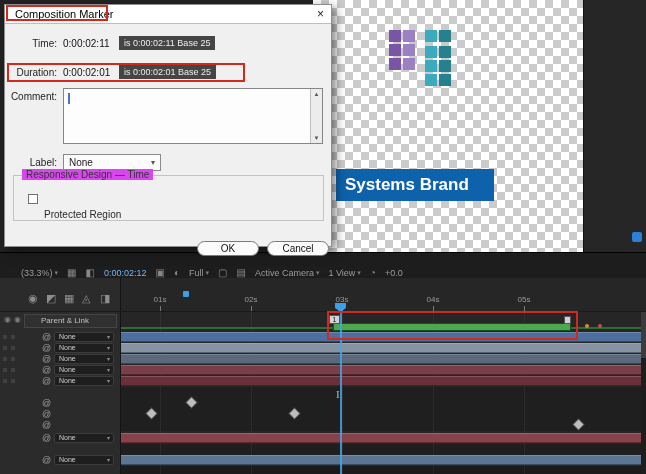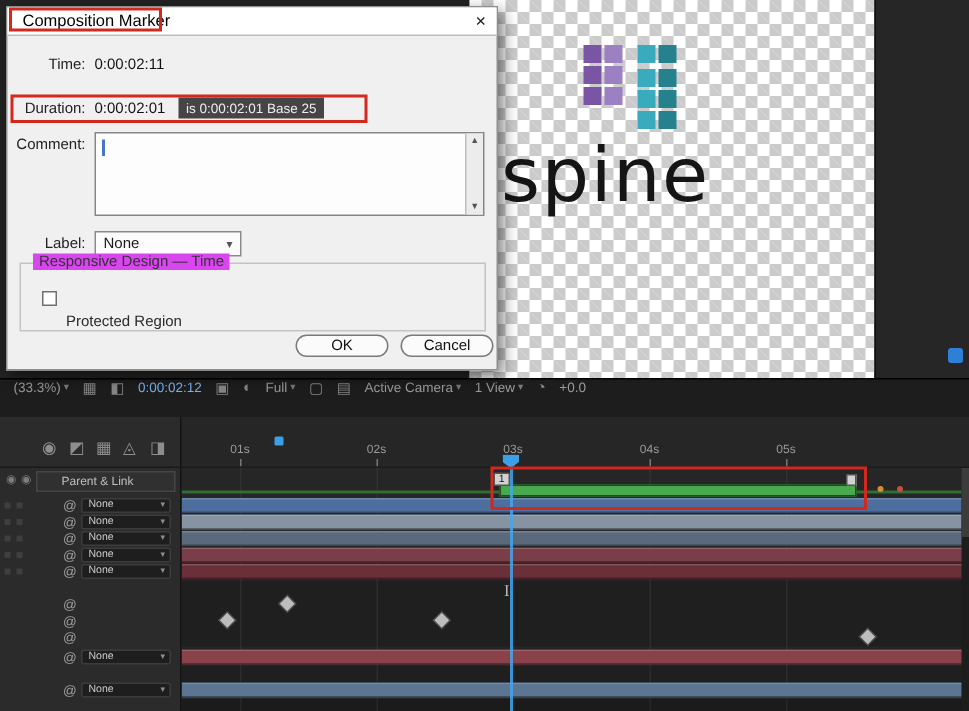--- a/index.html
+++ b/index.html
@@ -37,26 +37,26 @@
     display:flex;flex-direction:column;justify-content:space-between;align-items:center;
     font-size:6px;color:#555;padding:2px 0}
   .caret{left:4px;top:4px;width:2px;height:11px;background:#4a74c9}
   .sel{left:58px;top:149px;width:98px;height:17px;background:#fcfcfc;border:1px solid #8a8a8a;
     line-height:15px;padding:0 5px;display:flex;justify-content:space-between;align-items:center}
   .sel .chev{font-size:8px;color:#555}
   .grp{left:8px;top:170px;width:311px;height:46px;border:1px solid #c3c3c3}
   .grp-title{left:8px;top:-7px;background:#d946ef;padding:0 4px;color:#333}
   .cbx{left:14px;top:18px;width:10px;height:10px;background:#fff;border:1px solid #707070}
   .cbx-label{left:30px;top:33px;color:#2a2a2a}
-  .btn{top:218px;width:62px;height:15px;border:1px solid #7a7a7a;border-radius:8px;background:#fbfbfb;
+  .btn{top:236px;width:62px;height:15px;border:1px solid #7a7a7a;border-radius:8px;background:#fbfbfb;
     font-size:10px;text-align:center;line-height:13px;color:#111}
 
   
   .vtb{left:0;top:252px;width:646px;height:26px;background:#1d1d1d;border-top:1px solid #000;
-    display:flex;align-items:flex-start;gap:9px;padding:0 9px;font-size:9px;color:#9b9b9b;z-index:5}
+    display:flex;align-items:flex-end;gap:9px;padding:0 21px;font-size:9px;color:#9b9b9b;z-index:5}
   .vtb .ic{font-size:10px;color:#878787}
   .vtb .ddg{font-size:7px;color:#7a7a7a;margin-left:2px}
   .tc{color:var(--timecode-blue)}
   .titem{display:flex;align-items:center}
 
   
   .tlp{left:0;top:278px;width:646px;height:196px;background:#262626}
   .lpanel{left:0;top:278px;width:121px;height:196px;background:#2b2b2b;border-right:1px solid #141414;z-index:3}
   .tl-divider{left:0;top:311px;width:646px;height:1px;background:#1a1a1a;z-index:3}
   .hic{top:292px;font-size:11px;color:#8e8e8e;z-index:4}
@@ -111,30 +111,33 @@
   <div class="mz" style="left:403px;top:58px;background:var(--purple-light)"></div>
   <div class="mz" style="left:425px;top:30px;background:var(--teal)"></div>
   <div class="mz" style="left:439px;top:30px;background:var(--teal-dark)"></div>
   <div class="mz" style="left:425px;top:46px;background:var(--teal)"></div>
   <div class="mz" style="left:425px;top:60px;background:var(--teal)"></div>
   <div class="mz" style="left:425px;top:74px;background:var(--teal)"></div>
   <div class="mz" style="left:439px;top:46px;background:var(--teal-dark)"></div>
   <div class="mz" style="left:439px;top:60px;background:var(--teal-dark)"></div>
   <div class="mz" style="left:439px;top:74px;background:var(--teal-dark)"></div>
 
-  <div class="abs logo-word">spine</div>
+  <div class="abs brand-bar">
+    <span>Systems Brand</span>
+  </div>
 
   <div class="abs dlg">
     <div class="abs dlg-title">
       <span class="abs dlg-title-text">Composition Marker</span>
       <span class="abs dlg-close">×</span>
     </div>
 
     <span class="abs dlabel" style="top:33px">Time:</span>
     <span class="abs dvalue" style="top:33px">0:00:02:11</span>
+    <span class="abs dbadge" style="top:31px">is 0:00:02:11  Base 25</span>
 
     <span class="abs dlabel" style="top:62px">Duration:</span>
     <span class="abs dvalue" style="top:62px">0:00:02:01</span>
     <span class="abs dbadge" style="top:60px">is 0:00:02:01  Base 25</span>
 
     <span class="abs dlabel" style="top:86px">Comment:</span>
     <div class="abs cbox">
       <span class="abs" style="left:2px;top:2px;font-size:10px;color:#111"></span>
       <div class="abs caret"></div>
       <div class="abs cbar">

